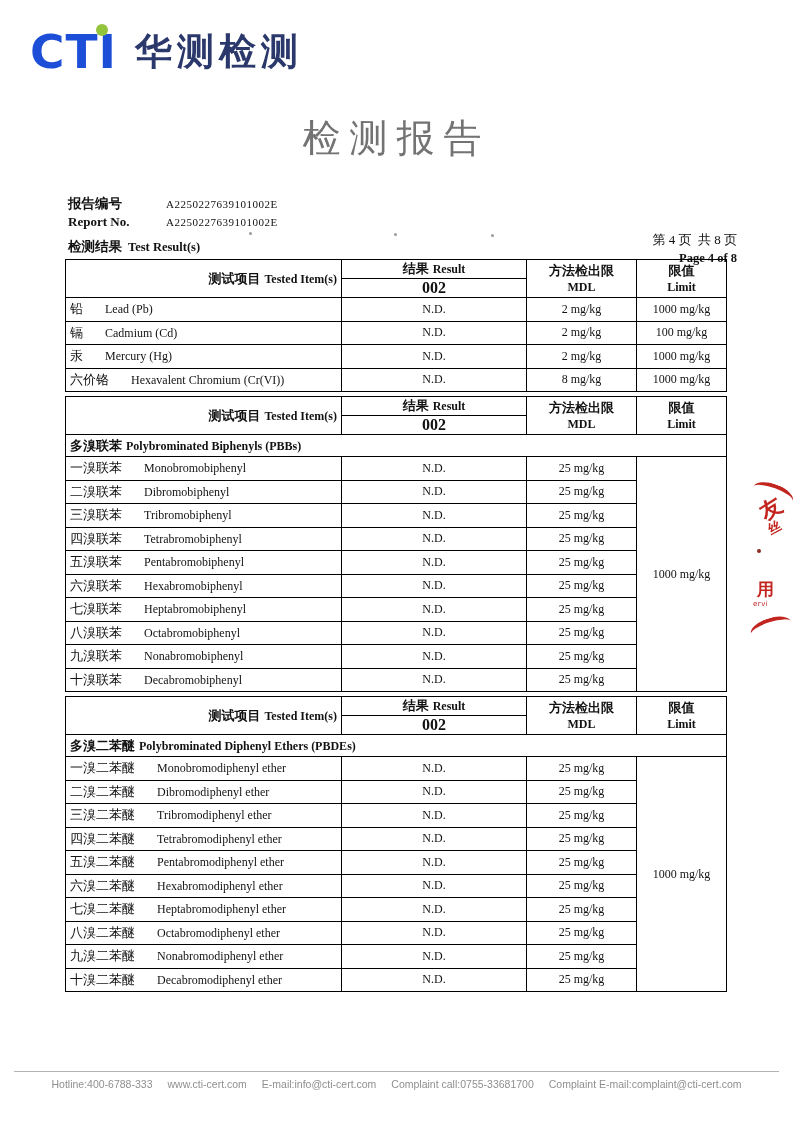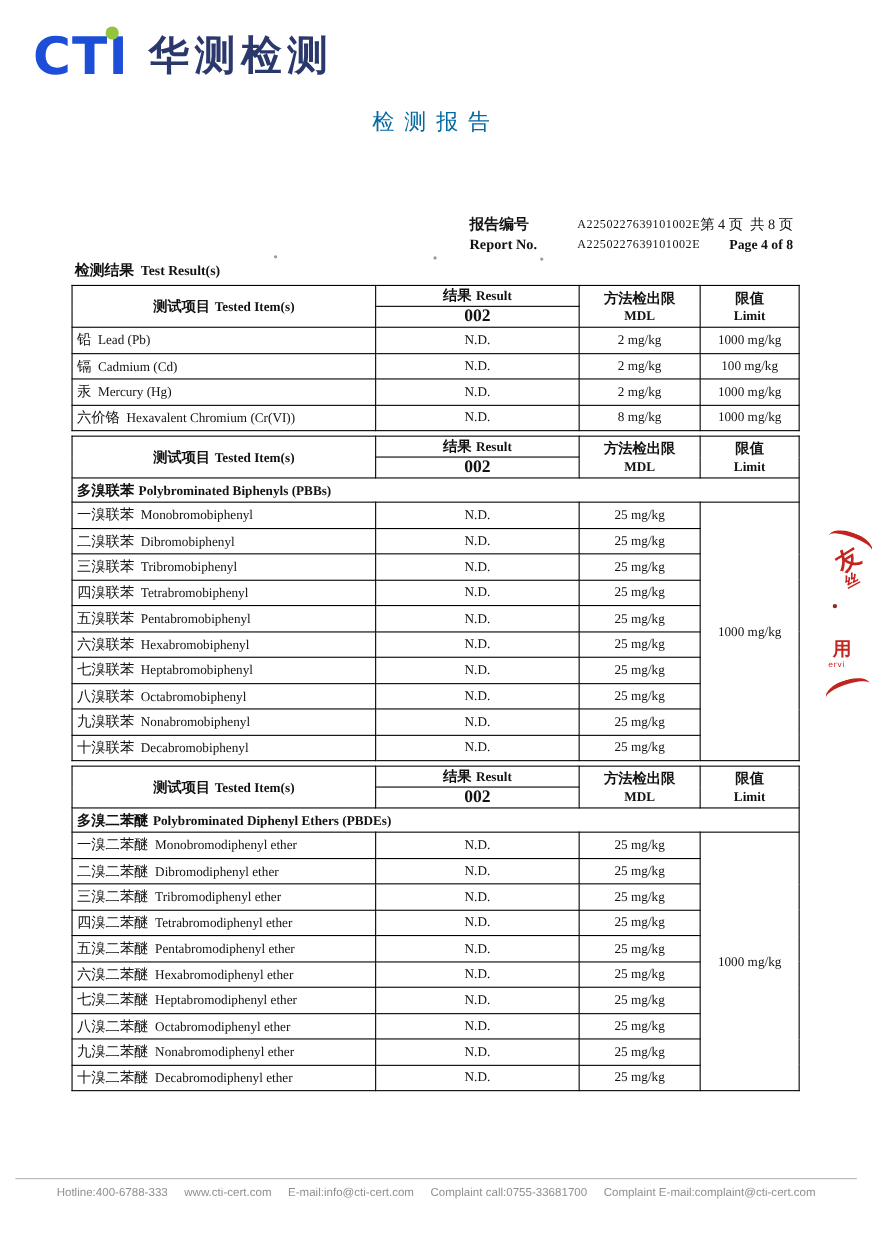--- a/index.html
+++ b/index.html
@@ -23,29 +23,29 @@
     position:absolute;left:66px;top:2px;width:12px;height:12px;
     border-radius:50%;background:#94c33c;
   }
   .logo-cn{
     font-family:"DejaVu Sans","Liberation Sans",sans-serif;
     font-weight:bold;font-size:37px;color:#2b386b;
     letter-spacing:5px;margin-left:14px;vertical-align:4px;
   }
   
   .title-cn{
-    position:absolute;top:97px;left:0;right:0;text-align:center;
-    font-size:20px;letter-spacing:9px;color:#0369a1;
+    position:absolute;top:113px;left:0;right:0;text-align:center;
+    font-size:38px;letter-spacing:9px;color:#737373;
   }
   .title-en{
     position:absolute;top:150px;left:0;right:0;text-align:center;
     font-size:27px;font-weight:bold;color:#000;
   }
   
-  .meta{position:absolute;top:195px;left:68px;right:72px;display:flex;justify-content:flex-end;}
+  .meta{position:absolute;top:195px;left:68px;right:56px;display:flex;justify-content:flex-end;flex-direction:column;}
   .meta-left{display:flex;}
   .meta-labels{width:84px;}
   .meta-label-cn{font-weight:bold;font-size:13.5px;line-height:18px;display:block;}
   .meta-label-en{font-weight:bold;font-size:13px;line-height:18px;display:block;}
   .meta-values{margin-left:14px;}
   .meta-value{font-size:11px;line-height:18px;display:block;letter-spacing:.5px;}
   .meta-right{text-align:right;}
   .page-cn{font-size:13px;line-height:18px;white-space:pre;display:block;}
   .page-en{font-size:12.5px;line-height:18px;font-weight:bold;display:block;}
   .section-title{position:absolute;top:237px;left:68px;}
@@ -55,23 +55,23 @@
   .tables{position:absolute;top:259px;left:65px;width:661px;}
   table.rtable{
     border-collapse:collapse;table-layout:fixed;width:661px;
     font-size:12px;margin-top:4px;
   }
   table.rtable:first-child{margin-top:0;}
   .rtable th,.rtable td{border:1.5px solid #000;padding:0 4px;overflow:hidden;}
   .rtable th{font-weight:bold;}
   .hdr1{height:19px;}
   .hdr2{height:16px;}
-  .c-item{text-align:center;}
+  .c-item{text-align:right;}
   .cn{font-size:13px;}
-  .en{font-size:12px;margin-left:6px;}
+  .en{font-size:12px;margin-left:22px;}
   .hdr-en{font-size:12px;margin-left:4px;}
   .center{text-align:center;}
   .sample{font-weight:normal;text-align:center;font-size:16px;}
   .two-line{line-height:16px;}
   .group-row td{height:21px;font-weight:bold;text-align:left;}
   .data-row td{height:22.5px;}
   .name-cell{text-align:left;}
   .val{text-align:center;}
   
   .dot-art{position:absolute;width:3px;height:3px;background:#9a9a9a;border-radius:50%;}

